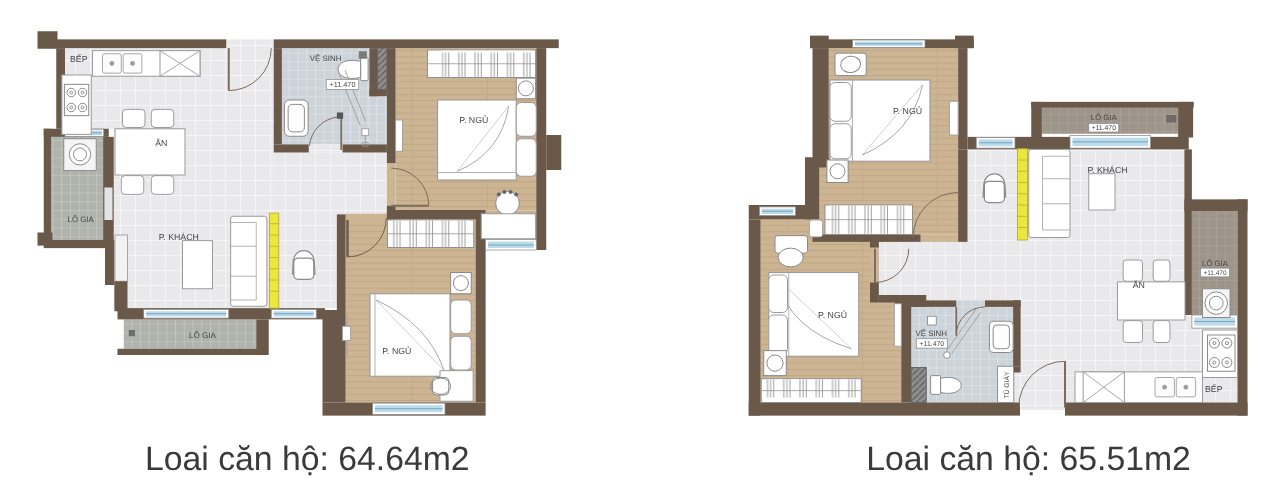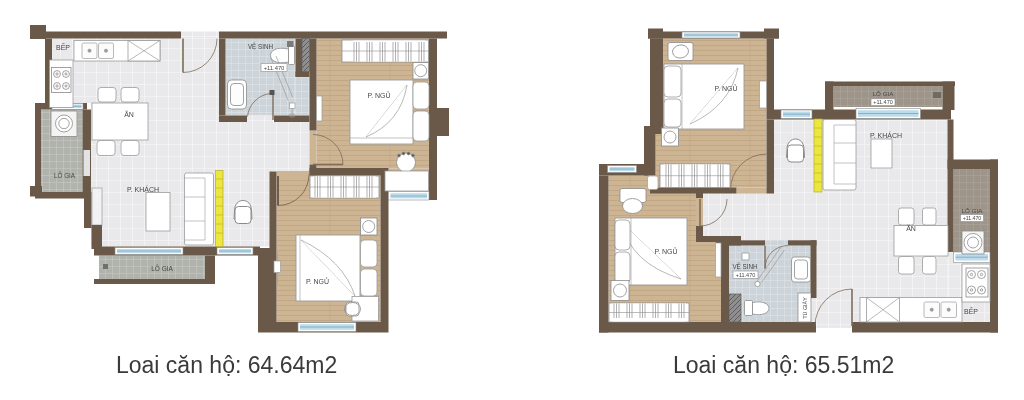--- a/index.html
+++ b/index.html
@@ -1,18 +1,18 @@
 <!DOCTYPE html>
 <html><head>
 <meta charset="utf-8">
 <style>
   html,body{margin:0;padding:0;background:#ffffff;}
   .page{width:1024px;height:400px;position:relative;background:#fff;overflow:hidden;
         font-family:"Liberation Sans", sans-serif;}
-  .ttl{position:absolute;font-size:23px;font-weight:normal;color:#3a3a3a;letter-spacing:0px;white-space:nowrap;}
+  .ttl{position:absolute;font-size:27px;font-weight:normal;color:#3a3a3a;letter-spacing:0px;white-space:nowrap;}
   svg text{font-family:"Liberation Sans", sans-serif;fill:#474747;}
 </style>
 </head>
 <body>
 <div class="page">
 <svg width="1024" height="400" viewBox="0 0 1024 400" shape-rendering="auto">
 <defs>
   <pattern id="tile" width="12" height="12" patternUnits="userSpaceOnUse">
     <rect width="12" height="12" fill="#e9e9eb"></rect>
     <path d="M0,0 H12 M0,0 V12" stroke="#fafafb" stroke-width="1.2" fill="none"></path>
@@ -674,14 +674,14 @@
           <rect x="733" y="271" width="25" height="7.5" fill="#fff" stroke="#8a8a8a" stroke-width="0.6"></rect>
           <text x="745.5" y="276.8" font-size="5.5" text-anchor="middle">+11.470</text>
         </g>
 
   <text x="807" y="308" font-size="5.4" text-anchor="middle" transform="rotate(-90 807 308)">TỦ GIÀY</text>
 </g>
 </svg>
 
 <div class="ttl" style="left:116px;top:352px;">Loai căn hộ: 64.64m2</div>
 
-<div class="ttl" style="left:673px;top:352px;">Loai căn hộ: 65.51m2</div>
+<div class="ttl" style="left:693px;top:352px;">Loai căn hộ: 65.51m2</div>
 </div>
 
 </body></html>

